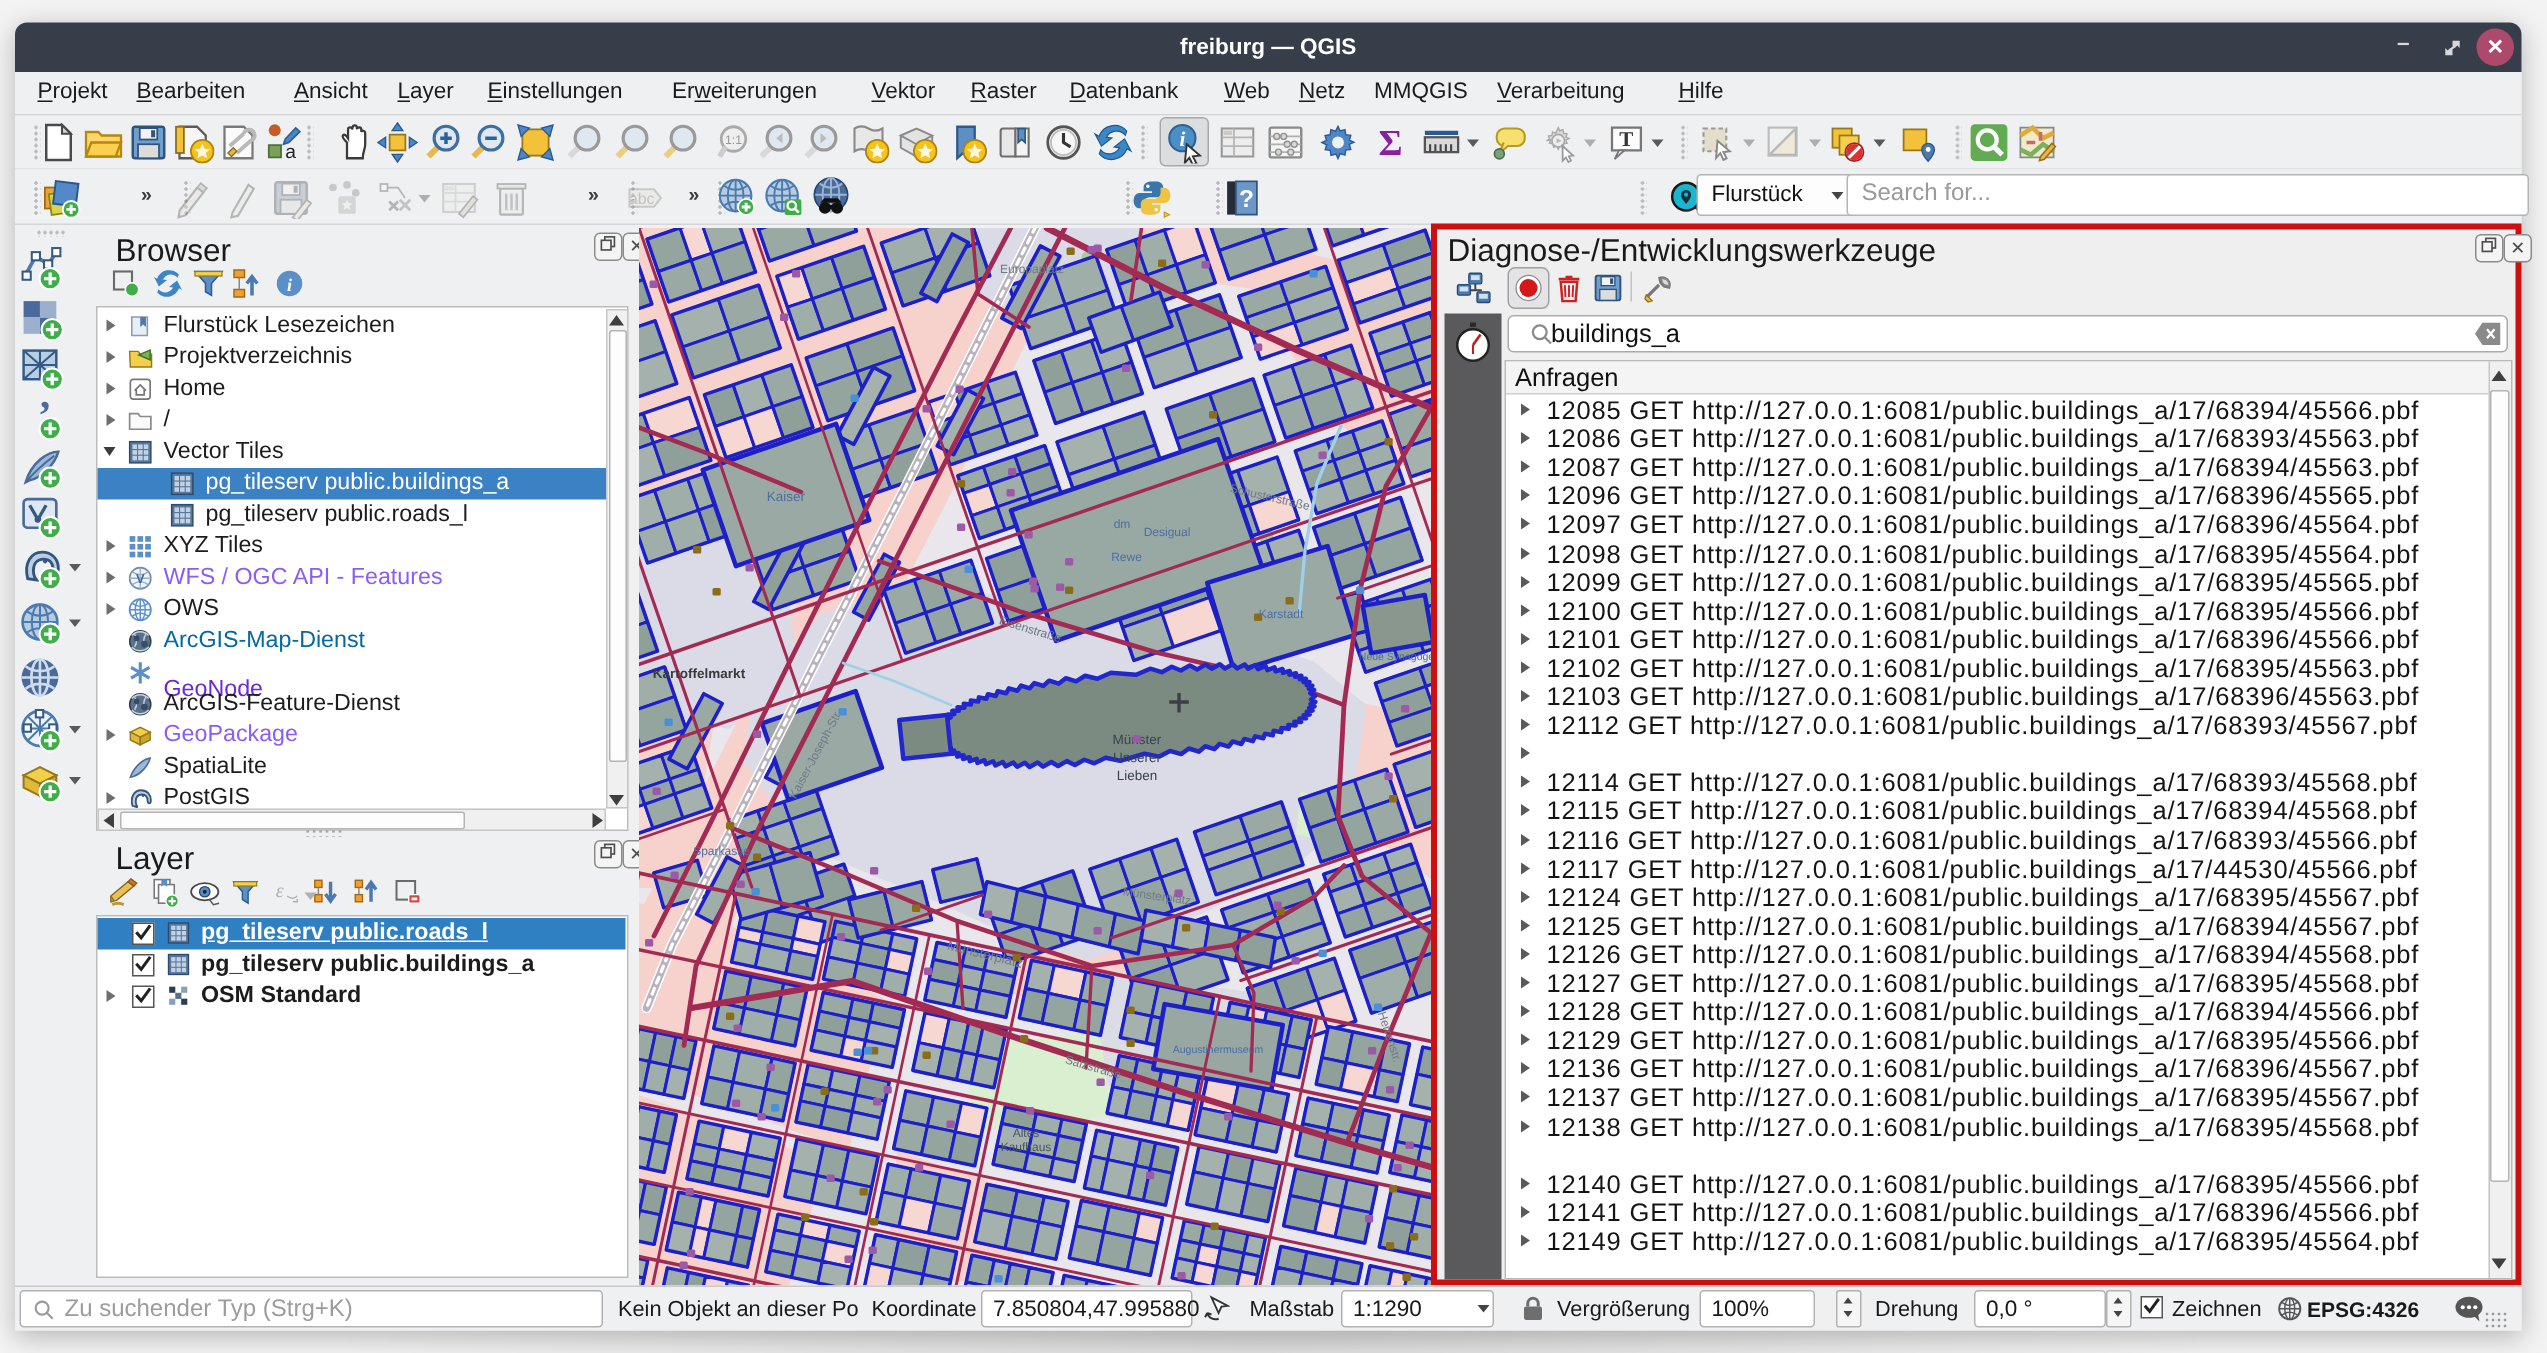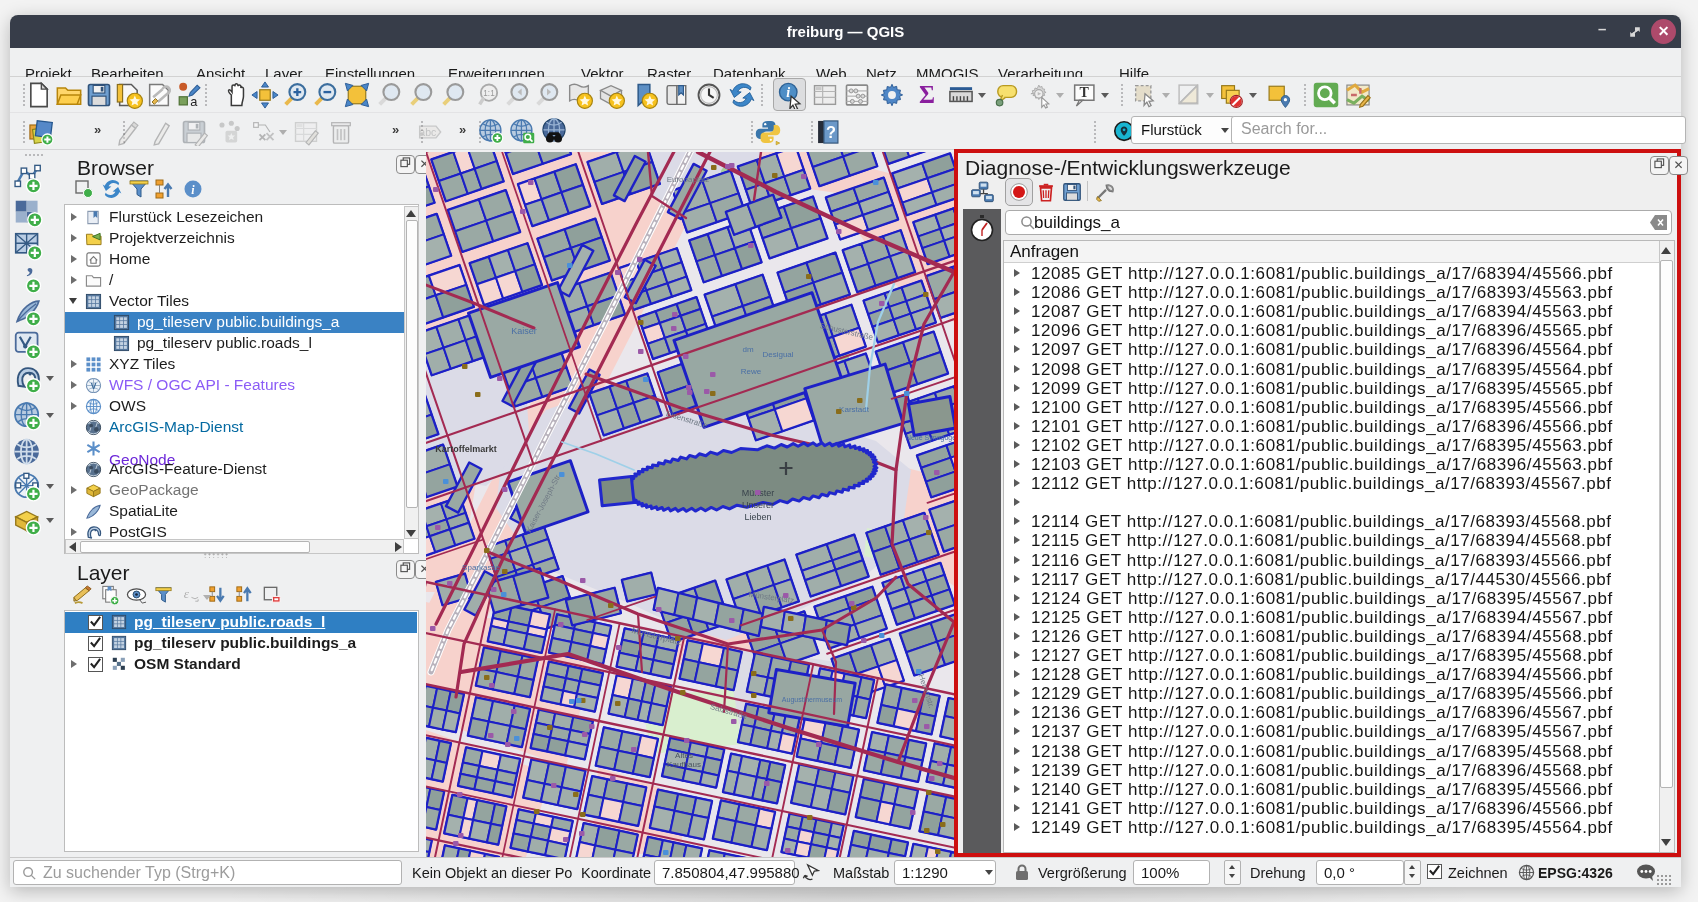--- a/index.html
+++ b/index.html
@@ -7,21 +7,21 @@
  radial-gradient(ellipse 900px 60px at 849px 895px, rgba(0,0,0,0.10), rgba(0,0,0,0) 70%),
  #f3f3f3}
 #win{left:10px;top:15px;width:1671px;height:872px;background:#eff0f1;border-radius:9px 9px 0 0;box-shadow:0 4px 18px rgba(0,0,0,0.25)}
 
 #titlebar{left:0;top:0;width:1671px;height:33px;background:#373d49;border-radius:8px 8px 0 0}
 #title{width:100%;text-align:center;top:8px;color:#fff;font-weight:bold;font-size:15px}
 .tbtn{top:9px;color:#d8d8d8;font-size:15px}
 #closebtn{top:4px;left:1641px;width:25px;height:25px;border-radius:50%;background:#ad4a6b;color:#fff;font-weight:bold;font-size:14px;text-align:center;line-height:25px}
 
 #menubar{left:0;top:33px;width:1671px;height:29px;background:#eff0f1;border-bottom:1px solid #d2d2d2;font-size:15px;color:#1b1b1b}
-#menubar span{position:absolute;top:17px}
+#menubar span{position:absolute;top:4px}
 #menubar u{text-decoration:underline;text-underline-offset:2px}
 
 #tb1{left:0;top:62px;width:1671px;height:36px;background:#eff0f1;border-bottom:1px solid #e3e3e5}
 #tb2{left:0;top:98px;width:1671px;height:37px;background:#eff0f1;border-bottom:1px solid #d5d5d7}
 .ic{position:absolute;top:4px;width:28px;height:28px}
 .ic2{position:absolute;top:5px;width:28px;height:28px}
 .tsep{position:absolute;top:6px;width:5px;height:24px;
  background-image:radial-gradient(circle,#b9b9bb 1px,transparent 1.2px);background-size:4px 4px}
 .chev{position:absolute;font-size:13px;color:#3d3d3d;font-weight:bold;letter-spacing:-2px}
 .dd{position:absolute;width:0;height:0;border-left:4px solid transparent;border-right:4px solid transparent;border-top:5px solid #5a5a5a;top:16px}
@@ -693,21 +693,21 @@
           <circle cx="6.5" cy="7" r="2" fill="#3a4c60"></circle>
           <circle cx="12" cy="11" r="2.4" fill="#3a4c60"></circle>
         </svg>
 <div class="trow" style="left:51px;top:310px;color:#1c1c1c">ArcGIS-Feature-Dienst</div>
 <div class="texp" style="left:13px;top:336px"></div>
 <svg class="abs" style="left:27px;top:332px" width="17" height="17" viewBox="0 0 18 18">
           <path d="M2 6.5 l7-3.5 7 3.5 -7 3.5z" fill="#f3d04a" stroke="#96781a"></path>
           <path d="M2 6.5v5.5l7 3.5v-5.5z" fill="#e0b83a" stroke="#96781a"></path>
           <path d="M16 6.5v5.5l-7 3.5v-5.5z" fill="#caa42c" stroke="#96781a"></path>
         </svg>
-<div class="trow" style="left:51px;top:331px;color:#737373">GeoPackage</div>
+<div class="trow" style="left:51px;top:331px;color:#8b5cf6">GeoPackage</div>
 <svg class="abs" style="left:27px;top:353px" width="17" height="17" viewBox="0 0 18 18">
           <path d="M2 16 C5 8 11 3.5 16 2.5 C14.5 8.5 9 14 4 15.5z" fill="#9ab8d8" stroke="#4a6a9a" stroke-width="1.1"></path>
         </svg>
 <div class="trow" style="left:51px;top:352px;color:#1c1c1c">SpatiaLite</div>
 <div class="texp" style="left:13px;top:378px"></div>
 <svg class="abs" style="left:27px;top:374px" width="17" height="17" viewBox="0 0 18 18">
           <path d="M3.5 14 C1.8 7.5 5 3 9.5 3 c4.4 0 7 3 7 7 0 1.3-.3 2.2-1.2 2.2 -.9 0 -1.1-.9-1.1-1.8 0-2.7-1.4-4.4-4-4.4 -3 0-4.4 2.1-4.4 5 0 1.8.5 3.2 1.4 4z" fill="#b9cde4" stroke="#34567e" stroke-width="1.3"></path>
           <circle cx="11" cy="6.8" r=".9" fill="#34567e"></circle>
         </svg>
 <div class="trow" style="left:51px;top:373px;color:#1c1c1c">PostGIS</div>
@@ -1951,24 +1951,20 @@
             <span class="txt">12136 GET http://127.0.0.1:6081/public.buildings_a/17/68396/45567.pbf</span>
           </div>
 <div class="dtrow" style="top:481.4px">
             <span class="tri"></span>
             <span class="txt">12137 GET http://127.0.0.1:6081/public.buildings_a/17/68395/45567.pbf</span>
           </div>
 <div class="dtrow" style="top:500.5px">
             <span class="tri"></span>
             <span class="txt">12138 GET http://127.0.0.1:6081/public.buildings_a/17/68395/45568.pbf</span>
           </div>
-<div class="dtrow" style="top:519.6px">
-            <span class="tri"></span>
-            <span class="txt">12139 GET http://127.0.0.1:6081/public.buildings_a/17/68396/45568.pbf</span>
-          </div>
 <div class="dtrow" style="top:538.7px">
             <span class="tri"></span>
             <span class="txt">12140 GET http://127.0.0.1:6081/public.buildings_a/17/68395/45566.pbf</span>
           </div>
 <div class="dtrow" style="top:557.8px">
             <span class="tri"></span>
             <span class="txt">12141 GET http://127.0.0.1:6081/public.buildings_a/17/68396/45566.pbf</span>
           </div>
 <div class="dtrow" style="top:576.9px">
             <span class="tri"></span>

